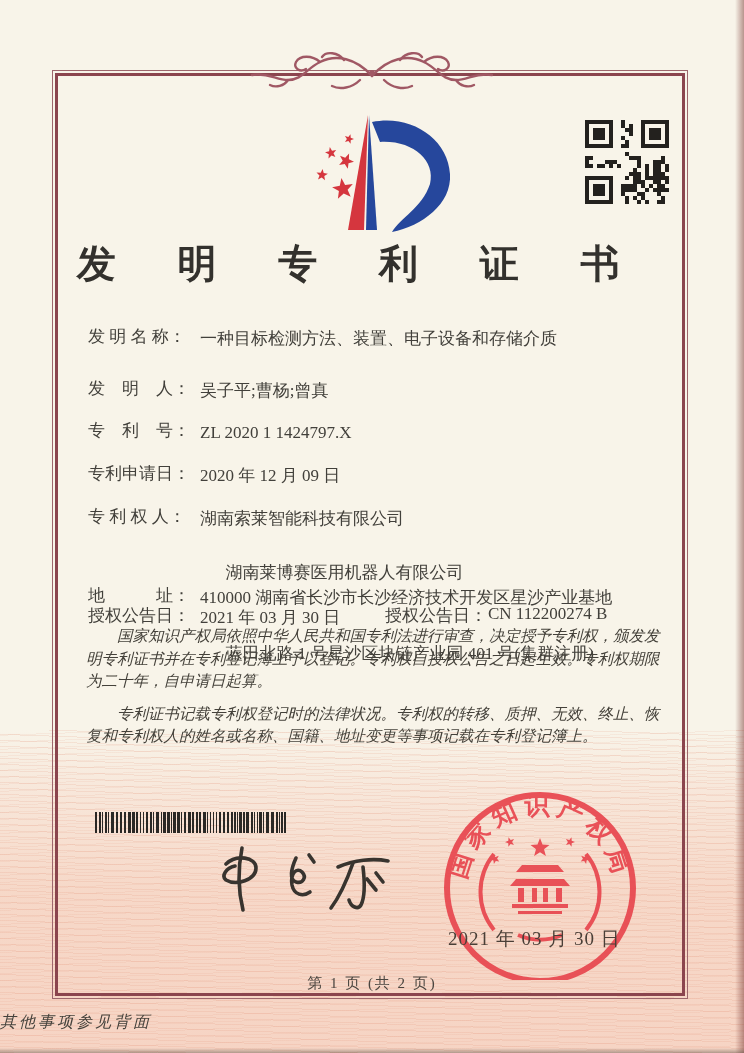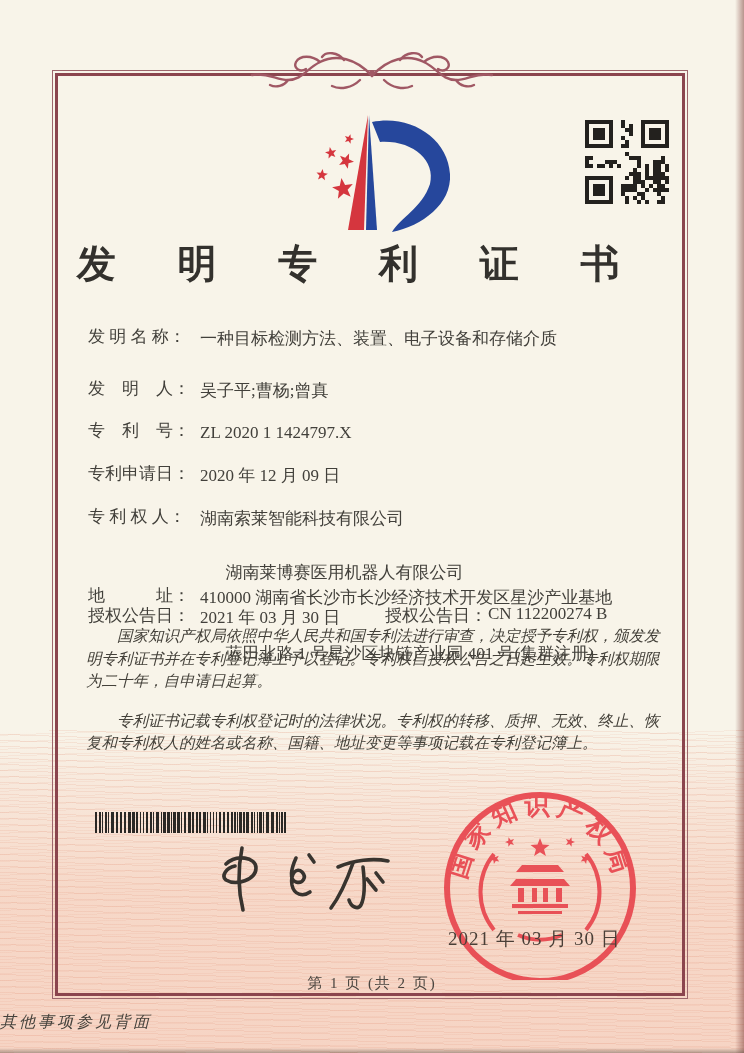--- a/index.html
+++ b/index.html
@@ -31,21 +31,21 @@
 
   .row{position:absolute;left:88px;width:580px;font-size:17px;color:#42403b;}
   .row .lab{display:inline-block;white-space:pre;}
   .row .val{position:absolute;left:112px;top:0;width:466px;line-height:27px;white-space:pre-wrap;}
   .row .lab2{position:absolute;left:297px;top:0;white-space:pre;}
   .row .val2{position:absolute;left:400px;top:0;white-space:pre;}
 
   .body-text{position:absolute;left:86px;top:626px;width:578px;font-size:15.5px;
              line-height:22.5px;font-style:italic;color:#44413a;}
   .body-text p{margin:0;text-indent:31px;font-family:Liberation Mono, monospace;}
-  .body-text p + p{margin-top:17px;}
+  .body-text p + p{margin-top:10px;}
 
   .barcode{position:absolute;left:95px;top:812px;width:195px;height:21px;}
   .officer{position:absolute;left:88px;top:856px;font-size:18px;letter-spacing:3px;
            line-height:32px;color:#3b3935;}
   .signature{position:absolute;left:212px;top:836px;width:190px;height:88px;}
   .seal{position:absolute;left:432px;top:780px;width:216px;height:200px;opacity:.93;}
   .seal-date{position:absolute;left:448px;top:926px;width:180px;font-size:19px;
              letter-spacing:1px;color:#4a3f37;z-index:5;}
   .page-num{position:absolute;left:0;top:974px;width:744px;text-align:center;
             font-size:15px;letter-spacing:2px;color:#4a453f;}

